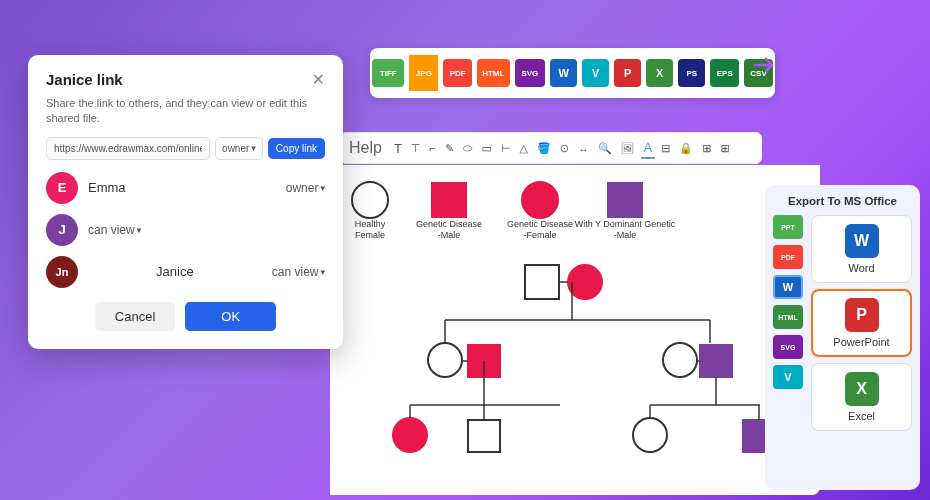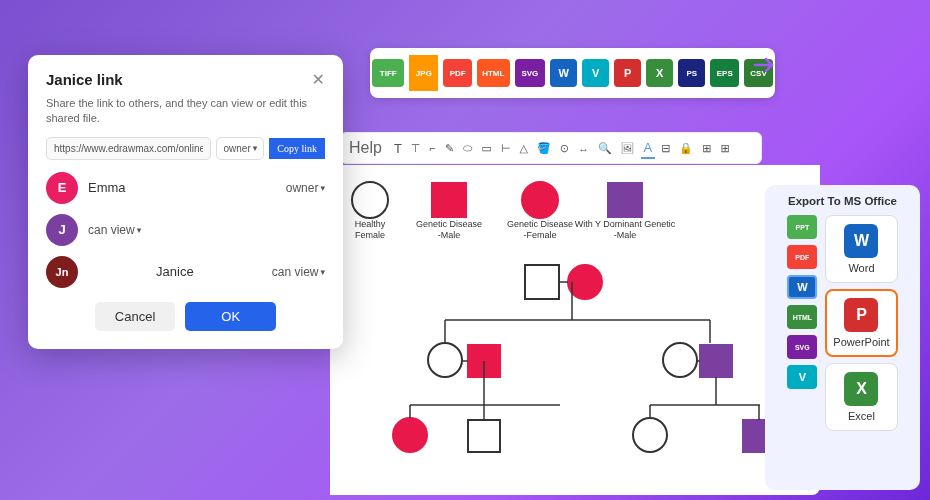--- a/index.html
+++ b/index.html
@@ -113,21 +113,21 @@
   <line x1="386" y1="212" x2="386" y2="240" stroke="#333" stroke-width="1.5"></line>
   <line x1="320" y1="240" x2="430" y2="240" stroke="#333" stroke-width="1.5"></line>
 
   <circle cx="320" cy="270" r="17" fill="white" stroke="#333" stroke-width="2"></circle>
   <line x1="320" y1="240" x2="320" y2="253" stroke="#333" stroke-width="1.5"></line>
 
   <rect x="413" y="255" width="32" height="32" fill="#7b3fa0" stroke="#7b3fa0" stroke-width="2"></rect>
   <line x1="429" y1="240" x2="429" y2="255" stroke="#333" stroke-width="1.5"></line>
 </svg>
 
-<div style="position:absolute;top:185px;right:10px;width:155px;bottom:10px;background:#f0f2ff;border-radius:10px;padding:10px 8px;display:flex;flex-direction:column;gap:6px;align-items:center;">
+<div style="position:absolute;top:185px;right:10px;width:155px;bottom:10px;background:#f0f2ff;border-radius:10px;padding:10px 8px;display:flex;flex-direction:column;gap:6px;">
   <div style="font-size:11.5px;font-weight:600;color:#333;text-align:center;margin-bottom:2px;">Export To MS Office</div>
 
   <div style="display:flex;gap:6px;flex:1;">
 
     <div style="display:flex;flex-direction:column;gap:6px;width:32px;">
       <div style="width:30px;height:24px;border-radius:4px;background:#4CAF50;display:flex;align-items:center;justify-content:center;font-size:7px;font-weight:bold;color:white;cursor:pointer;">PPT</div>
       <div style="width:30px;height:24px;border-radius:4px;background:#f44336;display:flex;align-items:center;justify-content:center;font-size:7px;font-weight:bold;color:white;cursor:pointer;">PDF</div>
       <div style="width:30px;height:24px;border-radius:4px;background:#1565C0;display:flex;align-items:center;justify-content:center;font-size:11px;font-weight:bold;color:white;cursor:pointer;border:2px solid #60a5fa;">W</div>
       <div style="width:30px;height:24px;border-radius:4px;background:#388E3C;display:flex;align-items:center;justify-content:center;font-size:7px;font-weight:bold;color:white;cursor:pointer;">HTML</div>
       <div style="width:30px;height:24px;border-radius:4px;background:#7B1FA2;display:flex;align-items:center;justify-content:center;font-size:7px;font-weight:bold;color:white;cursor:pointer;">SVG</div>
@@ -161,21 +161,21 @@
   </div>
 
   <p style="font-size:11px;color:#666;margin-bottom:10px;line-height:1.4;">Share the link to others, and they can view or edit this shared file.</p>
 
   <div style="display:flex;gap:5px;margin-bottom:12px;align-items:center;">
     <input type="text" style="flex: 1 1 0%; border: 1px solid rgb(221, 221, 221); border-radius: 5px; padding: 5px 7px; font-size: 10px; color: rgb(85, 85, 85); background: rgb(249, 249, 249); min-width: 0px;" value="https://www.edrawmax.com/online/fil">
     <div style="border:1px solid #ddd;border-radius:5px;padding:5px 6px;font-size:10px;color:#555;background:white;cursor:pointer;display:flex;align-items:center;gap:2px;white-space:nowrap;">
       <span>owner</span>
       <span style="font-size:9px;">▾</span>
     </div>
-    <button style="background:#2563eb;color:white;border:none;border-radius:0;padding:5px 8px;font-size:10px;cursor:pointer;white-space:nowrap;font-family:Liberation Serif, serif;">Copy link</button>
+    <button style="background:#2563eb;color:white;border:none;border-radius:5px;padding:5px 8px;font-size:10px;cursor:pointer;white-space:nowrap;">Copy link</button>
   </div>
 
   <div style="display:flex;flex-direction:column;gap:10px;margin-bottom:14px;">
 
     <div style="display:flex;align-items:center;gap:10px;">
       <div style="width:32px;height:32px;border-radius:50%;background:#e91e63;display:flex;align-items:center;justify-content:center;font-size:13px;color:white;font-weight:bold;overflow:hidden;">E</div>
       <span style="flex:1;font-size:13px;color:#333;">Emma</span>
       <div style="font-size:12px;color:#555;display:flex;align-items:center;gap:2px;cursor:pointer;">
         <span>owner</span>
         <span style="font-size:9px;">▾</span>

